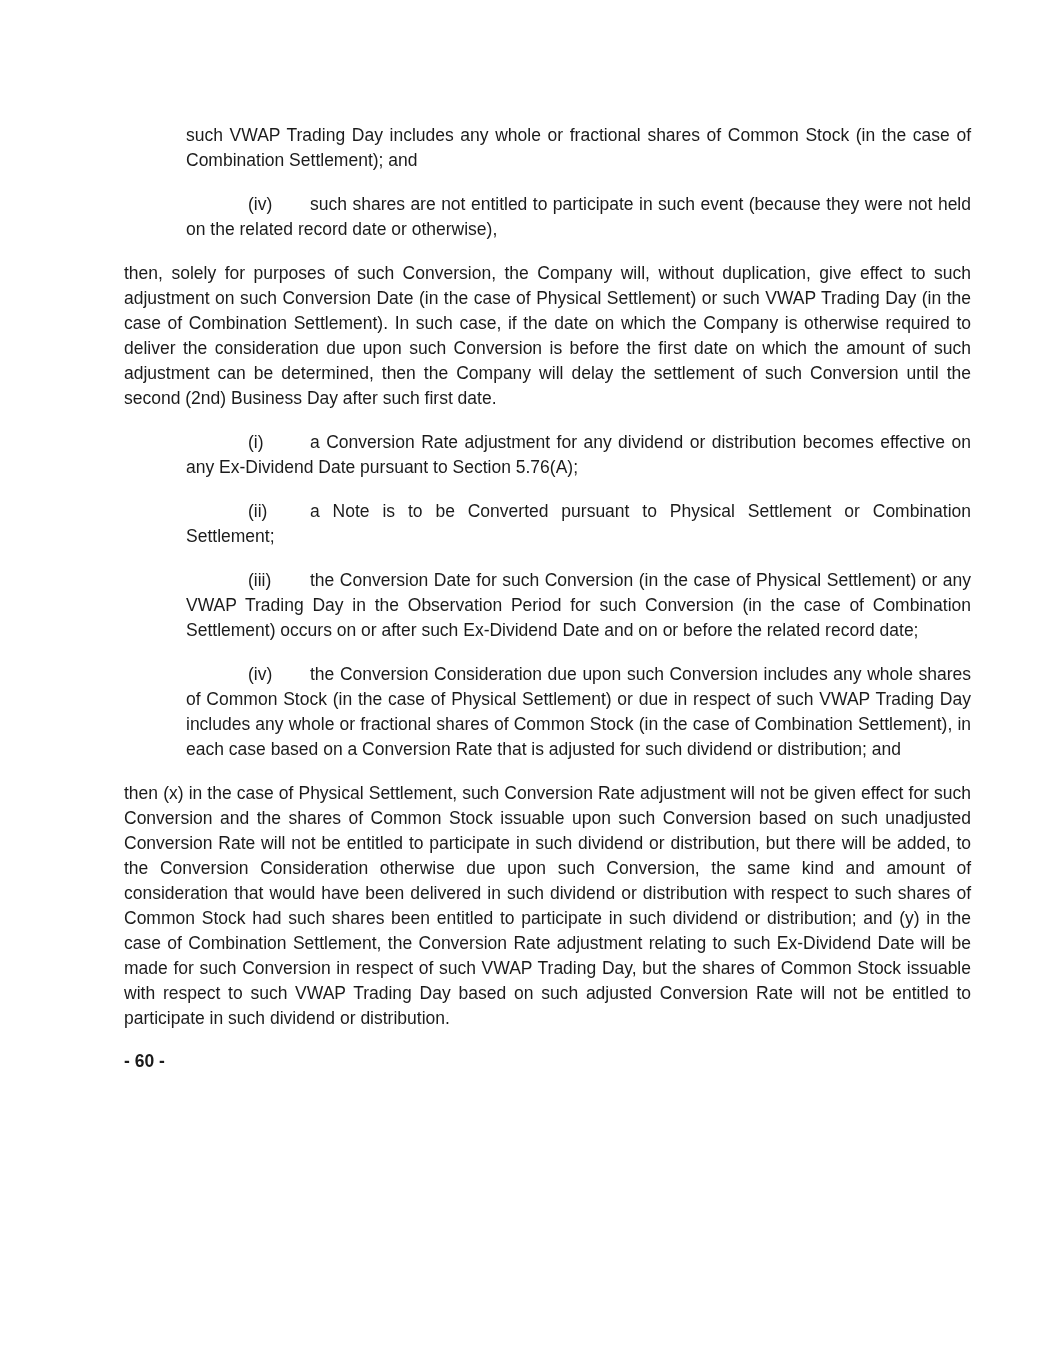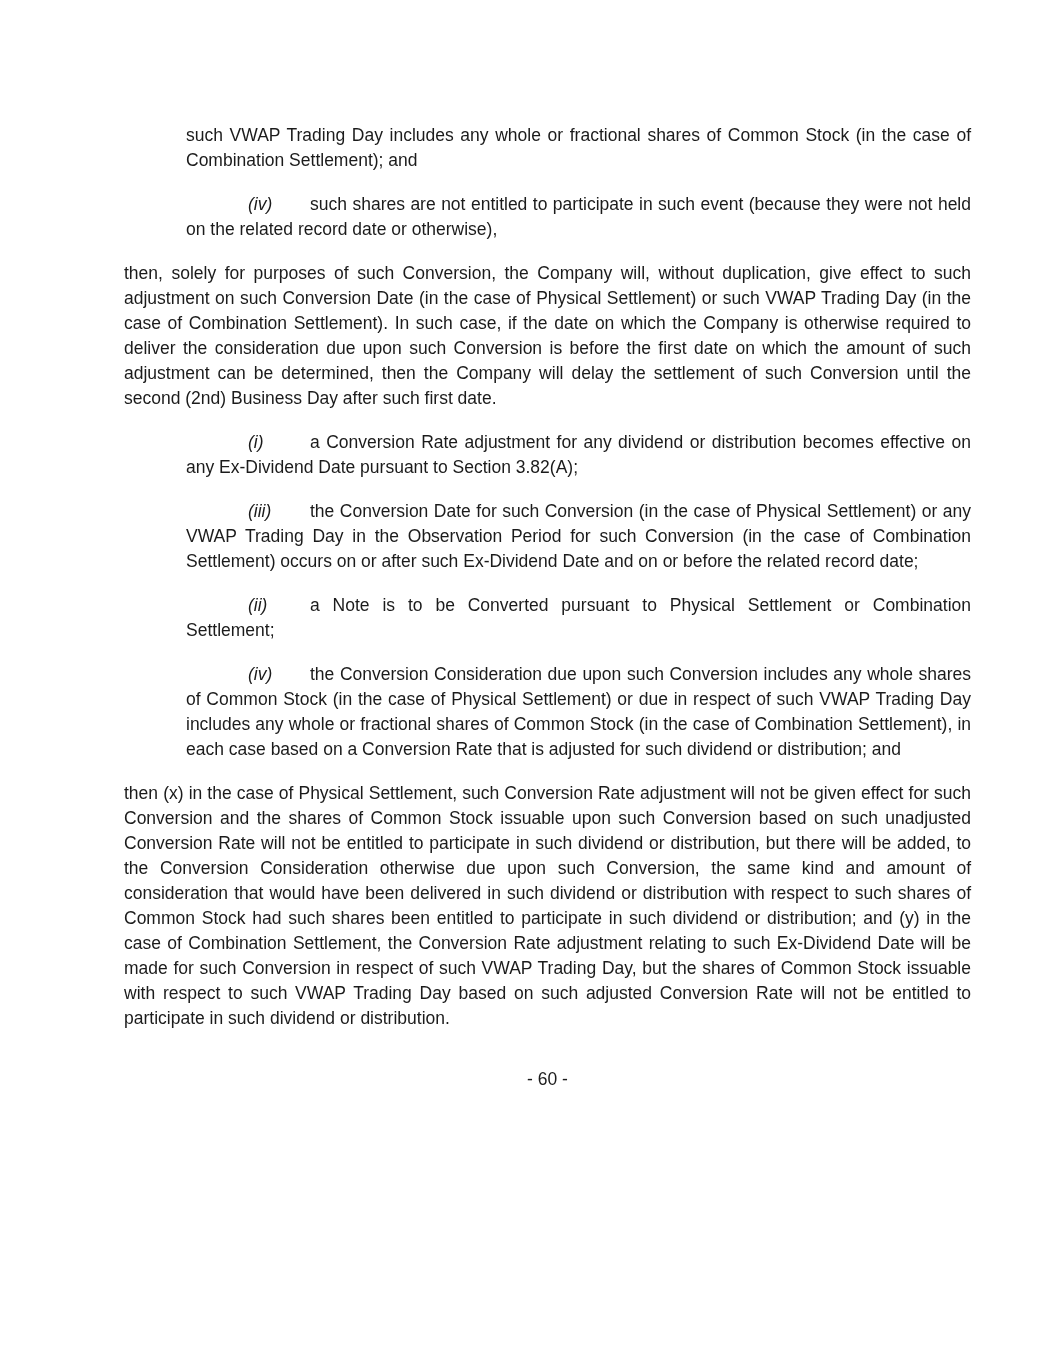--- a/index.html
+++ b/index.html
@@ -37,44 +37,43 @@
     text-indent: 62px;
   }
   
   .para.section {
     text-indent: 62px;
   }
   .label {
     display: inline-block;
     width: 62px;
     text-indent: 0;
-    font-style: italic;
   }
   .footer {
-    margin-top: 36px;
-    text-align: center;
+    margin-top: 18px;
+    font-weight: bold;
   }
 </style>
 </head>
 <body>
 
 <div class="page">
 
   <p class="para cont"><span>such VWAP Trading Day includes any whole or fractional shares of Common Stock (in the case of Combination Settlement); and</span></p>
 
   <p class="para item"><span class="label">(iv)</span><span>such shares are not entitled to participate in such event (because they were not held on the related record date or otherwise),</span></p>
 
   <p class="para"><span>then, solely for purposes of such Conversion, the Company will, without duplication, give effect to such adjustment on such Conversion Date (in the case of Physical Settlement) or such VWAP Trading Day (in the case of Combination Settlement). In such case, if the date on which the Company is otherwise required to deliver the consideration due upon such Conversion is before the first date on which the amount of such adjustment can be determined, then the Company will delay the settlement of such Conversion until the second (2nd) Business Day after such first date.</span></p>
 
 
-  <p class="para item"><span class="label">(i)</span><span>a Conversion Rate adjustment for any dividend or distribution becomes effective on any Ex-Dividend Date pursuant to Section 3.82(A);</span></p>
+  <p class="para item"><span class="label">(i)</span><span>a Conversion Rate adjustment for any dividend or distribution becomes effective on any Ex-Dividend Date pursuant to Section 5.76(A);</span></p>
+
+  <p class="para item"><span class="label">(ii)</span><span>a Note is to be Converted pursuant to Physical Settlement or Combination Settlement;</span></p>
 
   <p class="para item"><span class="label">(iii)</span><span>the Conversion Date for such Conversion (in the case of Physical Settlement) or any VWAP Trading Day in the Observation Period for such Conversion (in the case of Combination Settlement) occurs on or after such Ex-Dividend Date and on or before the related record date;</span></p>
-
-  <p class="para item"><span class="label">(ii)</span><span>a Note is to be Converted pursuant to Physical Settlement or Combination Settlement;</span></p>
 
   <p class="para item"><span class="label">(iv)</span><span>the Conversion Consideration due upon such Conversion includes any whole shares of Common Stock (in the case of Physical Settlement) or due in respect of such VWAP Trading Day includes any whole or fractional shares of Common Stock (in the case of Combination Settlement), in each case based on a Conversion Rate that is adjusted for such dividend or distribution; and</span></p>
 
 
   <p class="para"><span>then (x) in the case of Physical Settlement, such Conversion Rate adjustment will not be given effect for such Conversion and the shares of Common Stock issuable upon such Conversion based on such unadjusted Conversion Rate will not be entitled to participate in such dividend or distribution, but there will be added, to the Conversion Consideration otherwise due upon such Conversion, the same kind and amount of consideration that would have been delivered in such dividend or distribution with respect to such shares of Common Stock had such shares been entitled to participate in such dividend or distribution; and (y) in the case of Combination Settlement, the Conversion Rate adjustment relating to such Ex-Dividend Date will be made for such Conversion in respect of such VWAP Trading Day, but the shares of Common Stock issuable with respect to such VWAP Trading Day based on such adjusted Conversion Rate will not be entitled to participate in such dividend or distribution.</span></p>
 
   <div class="footer">- 60 -</div>
 
 </div>
 

